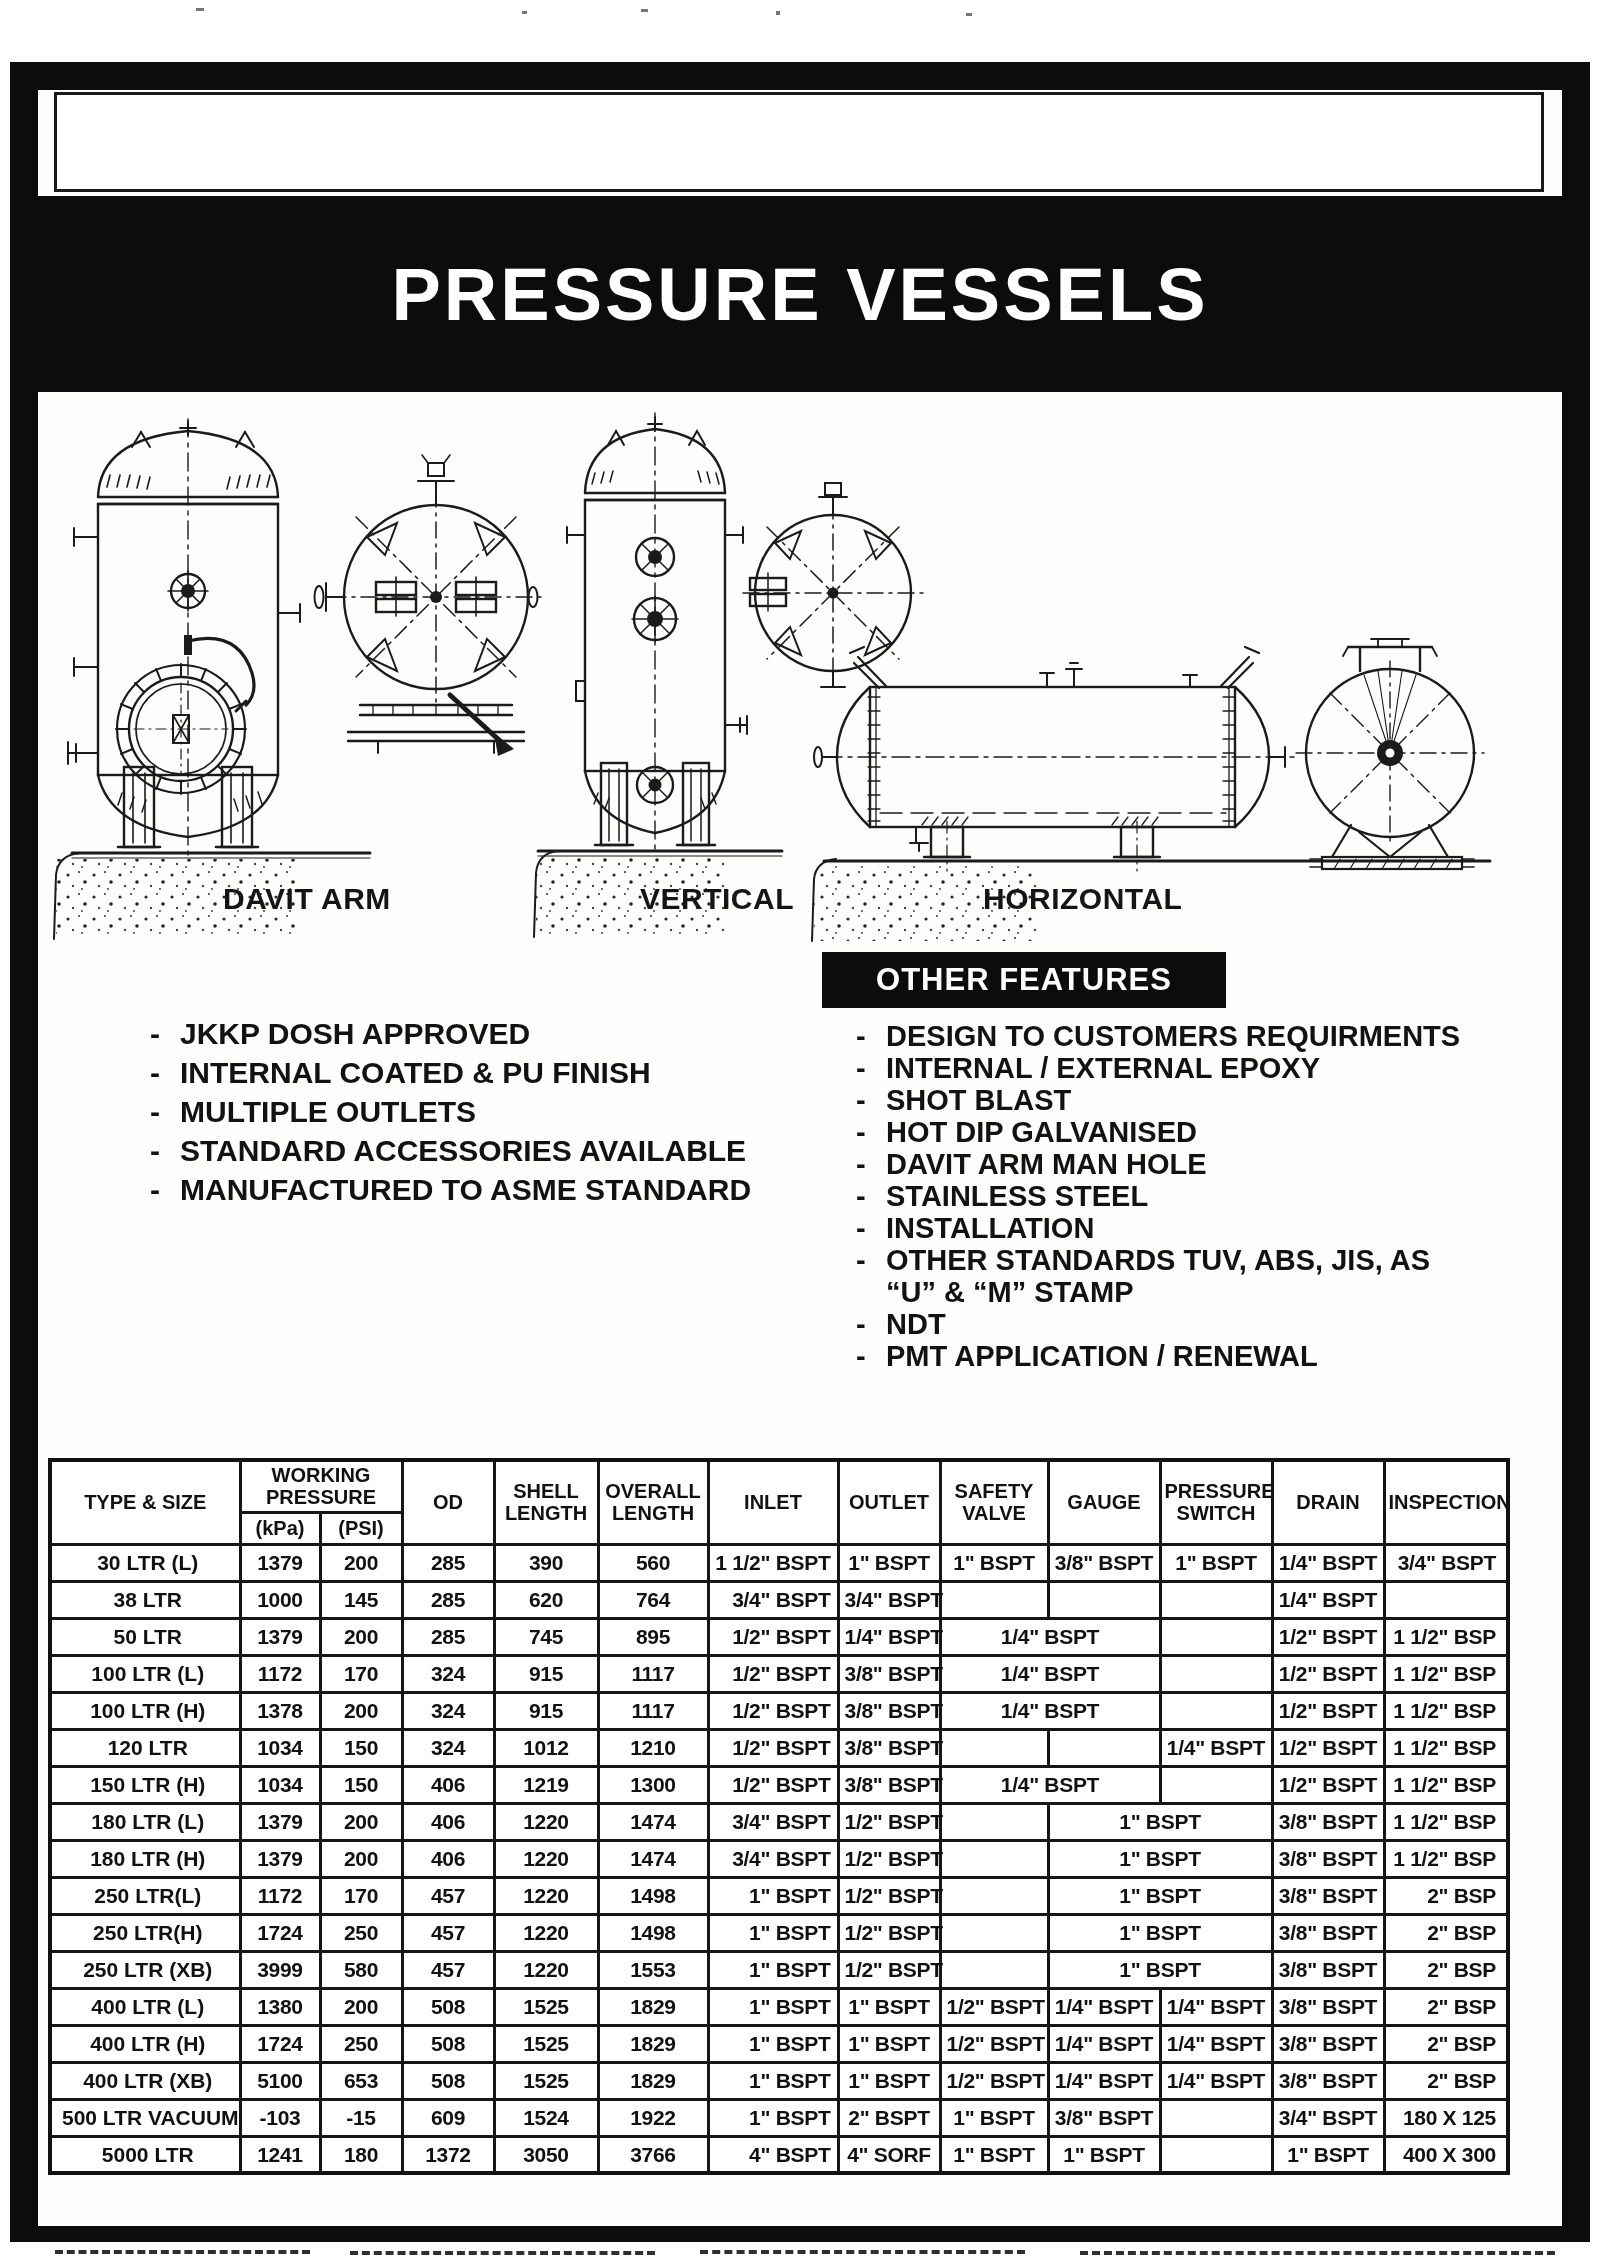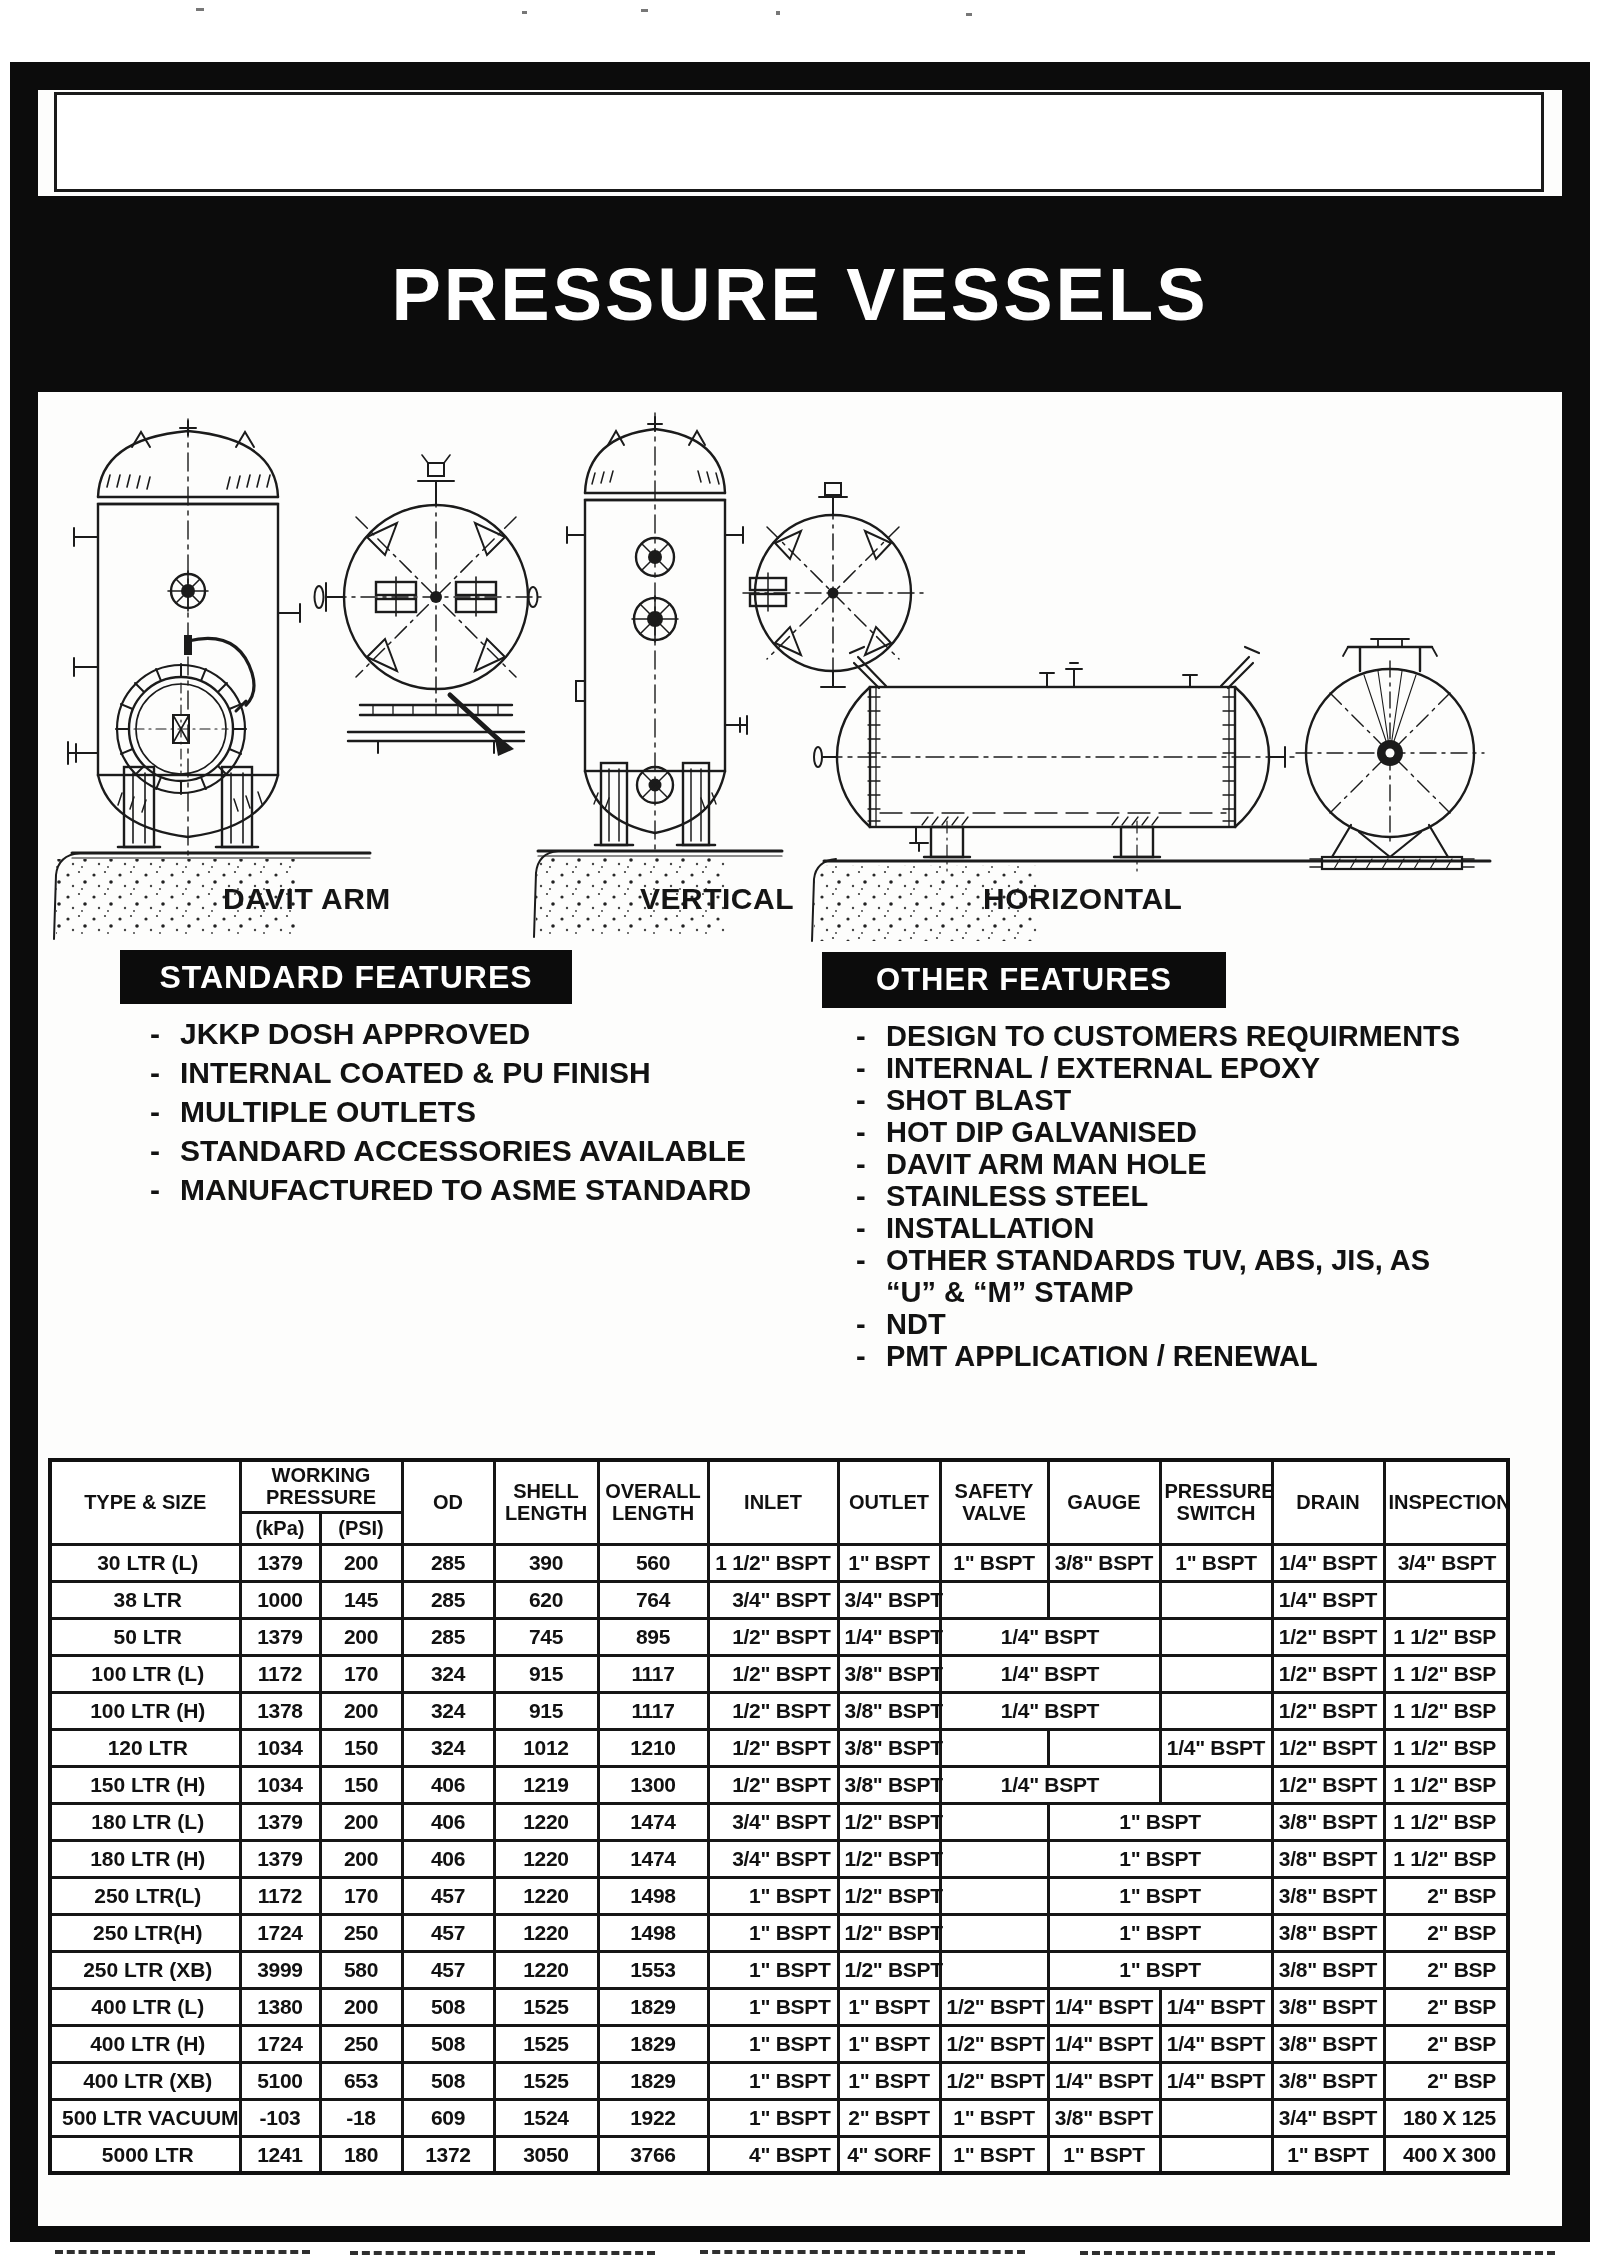--- a/index.html
+++ b/index.html
@@ -299,21 +299,20 @@
             <path d="M1272 474 h12 M1424 474 h12 M1272 482 h12 M1424 482 h12" stroke-width="1.6"></path>
             <path d="M1296 484 l6 -10 M1312 484 l6 -10 M1328 484 l6 -10 M1344 484 l6 -10 M1360 484 l6 -10 M1376 484 l6 -10 M1392 484 l6 -10 M1408 484 l6 -10" stroke-width="1.2"></path>
           </g>
         </g>
       </svg>
 
       <div class="dlabel" style="left:185px">DAVIT ARM</div>
       <div class="dlabel" style="left:602px">VERTICAL</div>
       <div class="dlabel" style="left:945px">HORIZONTAL</div>
 
-      <div class="fbox std">STANDARD FEATURES</div>
       <ul class="flist std">
           <li><span class="dash">-</span>JKKP DOSH APPROVED</li>
           <li><span class="dash">-</span>INTERNAL COATED &amp; PU FINISH</li>
           <li><span class="dash">-</span>MULTIPLE OUTLETS</li>
           <li><span class="dash">-</span>STANDARD ACCESSORIES AVAILABLE</li>
           <li><span class="dash">-</span>MANUFACTURED TO ASME STANDARD</li>
         </ul>
 
       <div class="fbox oth">OTHER FEATURES</div>
       <ul class="flist oth">
@@ -579,21 +578,21 @@
               <td class="c-pipe">1" BSPT</td>
               <td class="c-pipe">1/2" BSPT</td>
               <td class="c-pipe">1/4" BSPT</td>
               <td class="c-pipe">1/4" BSPT</td>
               <td class="c-pipe">3/8" BSPT</td>
               <td class="c-insp">2" BSP</td>
             </tr>
             <tr>
               <td class="c-type">500 LTR VACUUM</td>
               <td class="c-num">-103</td>
-              <td class="c-num">-18</td>
+              <td class="c-num">-15</td>
               <td class="c-num">609</td>
               <td class="c-num">1524</td>
               <td class="c-num">1922</td>
               <td class="c-inlet">1" BSPT</td>
               <td class="c-pipe">2" BSPT</td>
               <td class="c-pipe">1" BSPT</td>
               <td class="c-pipe">3/8" BSPT</td>
               <td class="c-pipe"></td>
               <td class="c-pipe">3/4" BSPT</td>
               <td class="c-insp">180 X 125</td>

